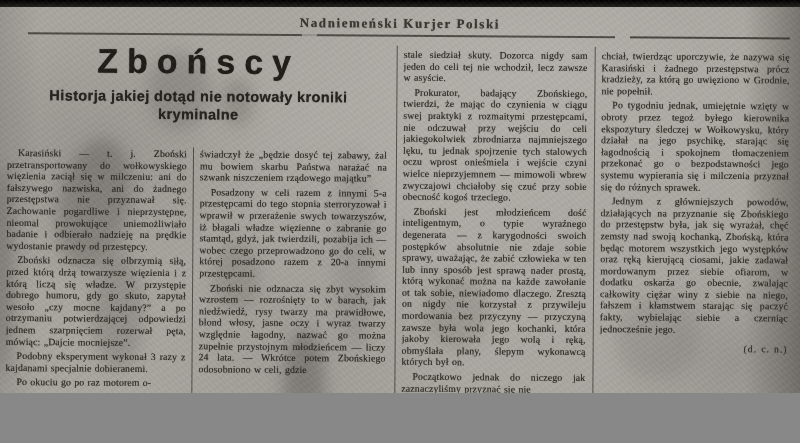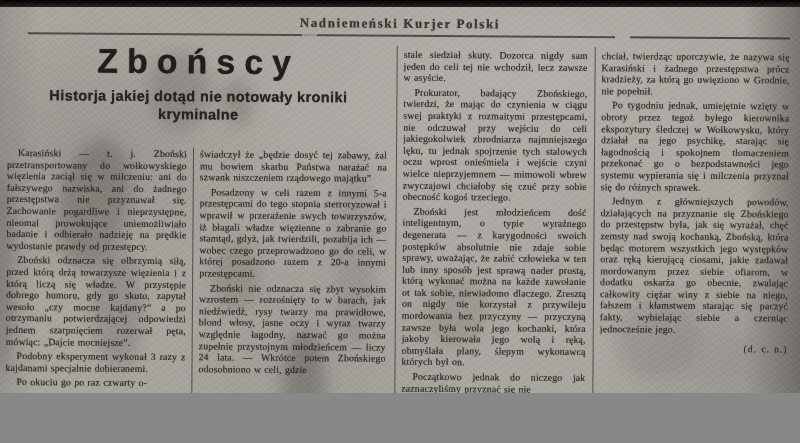--- a/index.html
+++ b/index.html
@@ -90,21 +90,21 @@
 
     <div class="titleblock">
       <div class="title">Zbońscy</div>
       <div class="subtitle">Historja jakiej dotąd nie notowały kroniki kryminalne</div>
     </div>
 
     <div class="col" id="col1">
         <p class="indent">Karasiński — t. j. Zboński przetransportowany do wołkowyskiego więzienia zaciął się w milczeniu: ani do fałszywego nazwiska, ani do żadnego przestępstwa nie przyznawał się. Zachowanie pogardliwe i nieprzystępne, nieomal prowokujące uniemożliwiało badanie i odbierało nadzieję na prędkie wydostanie prawdy od przestępcy.</p>
         <p class="indent">Zboński odznacza się olbrzymią siłą, przed którą drżą towarzysze więzienia i z którą liczą się władze. W przystępie dobrego humoru, gdy go skuto, zapytał wesoło „czy mocne kajdany?” a po otrzymaniu potwierdzającej odpowiedzi jednem szarpnięciem rozerwał pęta, mówiąc: „Dajcie mocniejsze”.</p>
         <p class="indent">Podobny eksperyment wykonał 3 razy z kajdanami specjalnie dobieranemi.</p>
-        <p class="indent">Po okuciu go po raz czwarty o-</p>
+        <p class="indent">Po okuciu go po raz motorem o-</p>
       </div>
     <div class="col" id="col2">
         <p class="flush">świadczył że „będzie dosyć tej zabawy, żal mu bowiem skarbu Państwa narażać na szwank niszczeniem rządowego majątku”</p>
         <p class="indent">Posadzony w celi razem z innymi 5-a przestępcami do tego stopnia sterroryzował i wprawił w przerażenie swych towarzyszów, iż błagali władze więzienne o zabranie go stamtąd, gdyż, jak twierdzili, pozabija ich — wobec czego przeprowadzono go do celi, w której posadzono razem z 20-a innymi przestępcami.</p>
         <p class="indent">Zboński nie odznacza się zbyt wysokim wzrostem — rozrośnięty to w barach, jak niedźwiedź, rysy twarzy ma prawidłowe, blond włosy, jasne oczy i wyraz twarzy względnie łagodny, nazwać go można zupełnie przystojnym młodzieńcem — liczy 24 lata. — Wkrótce potem Zbońskiego odosobniono w celi, gdzie</p>
       </div>
     <div class="col" id="col3">
         <p class="flush">stale siedział skuty. Dozorca nigdy sam jeden do celi tej nie wchodził, lecz zawsze w asyście.</p>
         <p class="indent">Prokurator, badający Zbońskiego, twierdzi, że mając do czynienia w ciągu swej praktyki z rozmaitymi przestępcami, nie odczuwał przy wejściu do celi jakiegokolwiek zbrodniarza najmniejszego lęku, tu jednak spojrzenie tych stalowych oczu wprost onieśmiela i wejście czyni wielce nieprzyjemnem — mimowoli wbrew zwyczajowi chciałoby się czuć przy sobie obecność kogoś trzeciego.</p>
         <p class="indent">Zboński jest młodzieńcem dość inteligentnym, o typie wyraźnego degenerata — z karygodności swoich postępków absolutnie nie zdaje sobie sprawy, uważając, że zabić człowieka w ten lub inny sposób jest sprawą nader prostą, którą wykonać można na każde zawołanie ot tak sobie, niewiadomo dlaczego. Zresztą on nigdy nie korzystał z przywileju mordowania bez przyczyny — przyczyną zawsze była wola jego kochanki, która jakoby kierowała jego wolą i ręką, obmyślała plany, ślepym wykonawcą których był on.</p>

